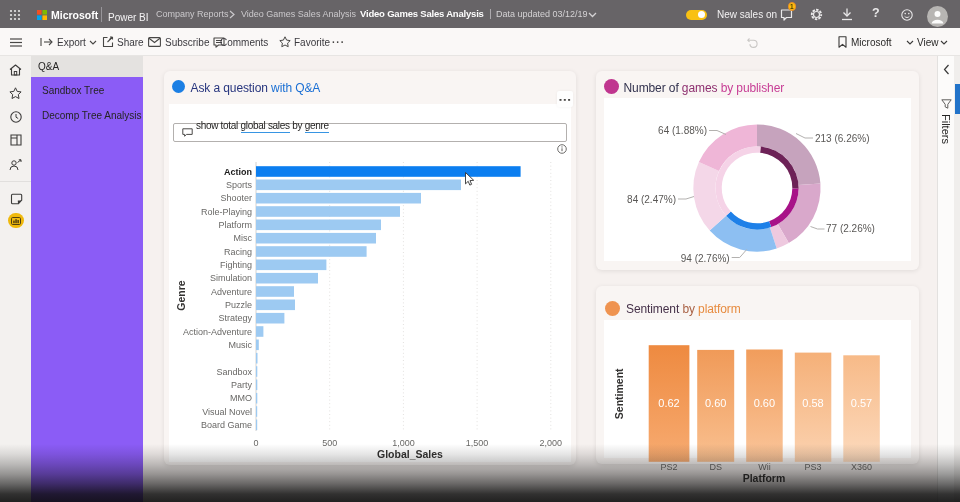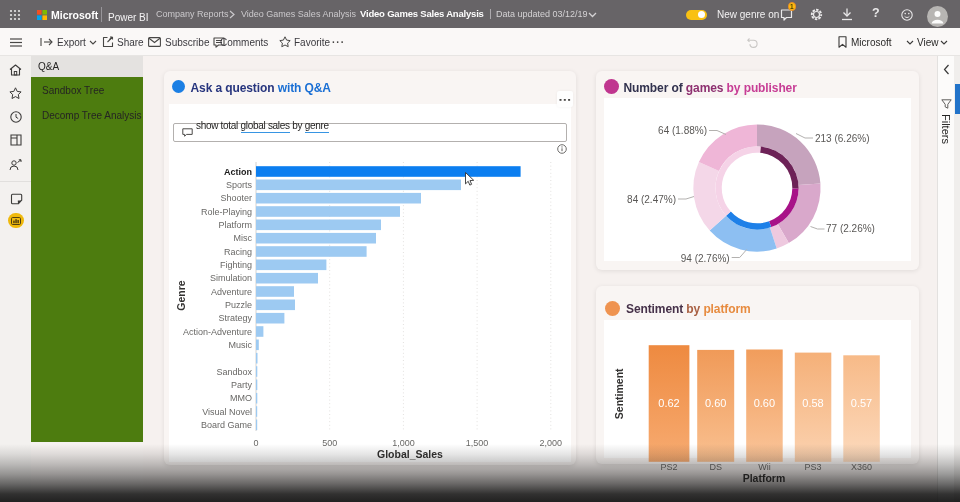--- a/index.html
+++ b/index.html
@@ -2,25 +2,25 @@
 <html><head><meta charset="utf-8">
 <style>
 *{margin:0;padding:0;box-sizing:border-box}
 html,body{width:960px;height:502px;overflow:hidden;font-family:"Liberation Sans",sans-serif;background:#f6f2f0;position:relative}
 .abs{position:absolute}
 .topbar{left:0;top:0;width:960px;height:28px;background:#676467;z-index:5}
 .tb-txt{position:absolute;white-space:nowrap}
 .toolbar{left:0;top:28px;width:960px;height:28px;background:#faf8f7;border-bottom:1px solid #e7e5e3;z-index:5}
 .tbi{position:absolute;top:0;height:28px;display:flex;align-items:center;font-size:10px;color:#3b3a3f;white-space:nowrap}
 .rail{left:0;top:56px;width:31px;height:446px;background:#f3f1ef}
-.panel{left:31px;top:56px;width:112px;height:386px;background:#4d7c0f}
+.panel{left:31px;top:56px;width:112px;height:446px;background:#8b5cf6}
 .prow{position:absolute;font-size:10px;color:#252423;white-space:nowrap}
 .canvas{left:143px;top:56px;width:794px;height:446px;background:#f6f1ef}
 .card{position:absolute;background:#f9f5f3;border-radius:6px;box-shadow:0 1px 5px rgba(0,0,0,.09)}
-.ctitle{position:absolute;font-weight:bold;font-size:12px;letter-spacing:-0.1px;white-space:nowrap}
+.ctitle{position:absolute;font-weight:normal;font-size:12px;letter-spacing:-0.1px;white-space:nowrap}
 .filters{left:937px;top:56px;width:17px;height:446px;background:#fcfbfa;border-left:1px solid #e3e1df}
 .sbar{left:954px;top:56px;width:6px;height:446px;background:#f0eeec}
 .sthumb{left:955px;top:84px;width:5px;height:30px;background:#2273c9}
 .overlay{left:0;top:444px;width:960px;height:58px;z-index:50;pointer-events:none;
  background:linear-gradient(to bottom,rgba(10,10,10,0) 0px,rgba(10,10,10,0.10) 10px,rgba(10,10,10,0.24) 20px,rgba(10,10,10,0.40) 30px,rgba(10,10,10,0.60) 40px,rgba(10,10,10,0.83) 50px,rgba(10,10,10,0.90) 58px)}
 svg{position:absolute;overflow:visible}
 </style></head>
 <body>
 
 <div class="abs topbar">
@@ -52,21 +52,21 @@
     </svg>
  <div class="tb-txt" style="left:241px;top:9px;font-size:9px;color:#cbc9cc">Video Games Sales Analysis</div>
  <div class="tb-txt" style="left:360px;top:8px;font-size:9.5px;font-weight:bold;color:#fdfdfd;letter-spacing:-0.2px">Video Games Sales Analysis</div>
  <div class="tb-txt" style="left:489px;top:7px;font-size:11px;color:#b5b3b6">|</div>
  <div class="tb-txt" style="left:496px;top:9px;font-size:9px;color:#d4d2d4">Data updated 03/12/19</div>
  <svg width="9" height="6" style="left:588px;top:12px" viewBox="0 0 9 6">
       <path d="M1 1l3.5 3.5L8 1" stroke="#d4d2d4" stroke-width="1.3" fill="none"></path>
     </svg>
  <div class="abs" style="left:686px;top:9.5px;width:21px;height:10px;border-radius:5px;background:#f9c112"></div>
  <div class="abs" style="left:698px;top:10.8px;width:7.4px;height:7.4px;border-radius:50%;background:#fff"></div>
- <div class="tb-txt" style="left:717px;top:8.5px;font-size:10px;color:#f2f1f2">New genre on</div>
+ <div class="tb-txt" style="left:717px;top:8.5px;font-size:10px;color:#f2f1f2">New sales on</div>
  <svg width="13" height="12" style="left:780px;top:9px" viewBox="0 0 13 12">
       <path d="M1.5 1h10v7.5h-5L4 11V8.5H1.5Z" stroke="#e9e8e9" stroke-width="1.2" fill="none" stroke-linejoin="round"></path>
     </svg>
  <div class="abs" style="left:787.5px;top:2px;width:8.6px;height:8.6px;border-radius:50%;background:#fcbd0e;border:1px solid #e78b27;font-size:6.5px;color:#4a3b00;text-align:center;line-height:8.6px;font-weight:bold">1</div>
  <svg width="13" height="13" style="left:810px;top:8px" viewBox="0 0 13 13">
   <circle cx="6.5" cy="6.5" r="4.7" stroke="#e9e8e9" stroke-width="1.9" fill="none" stroke-dasharray="2.5 1.19" stroke-dashoffset="1"></circle>
   <circle cx="6.5" cy="6.5" r="3" stroke="#e9e8e9" stroke-width="1.2" fill="none"></circle>
     </svg>
  <svg width="12" height="13" style="left:841px;top:8px" viewBox="0 0 12 13">
       <g stroke="#e9e8e9" stroke-width="1.3" fill="none">

